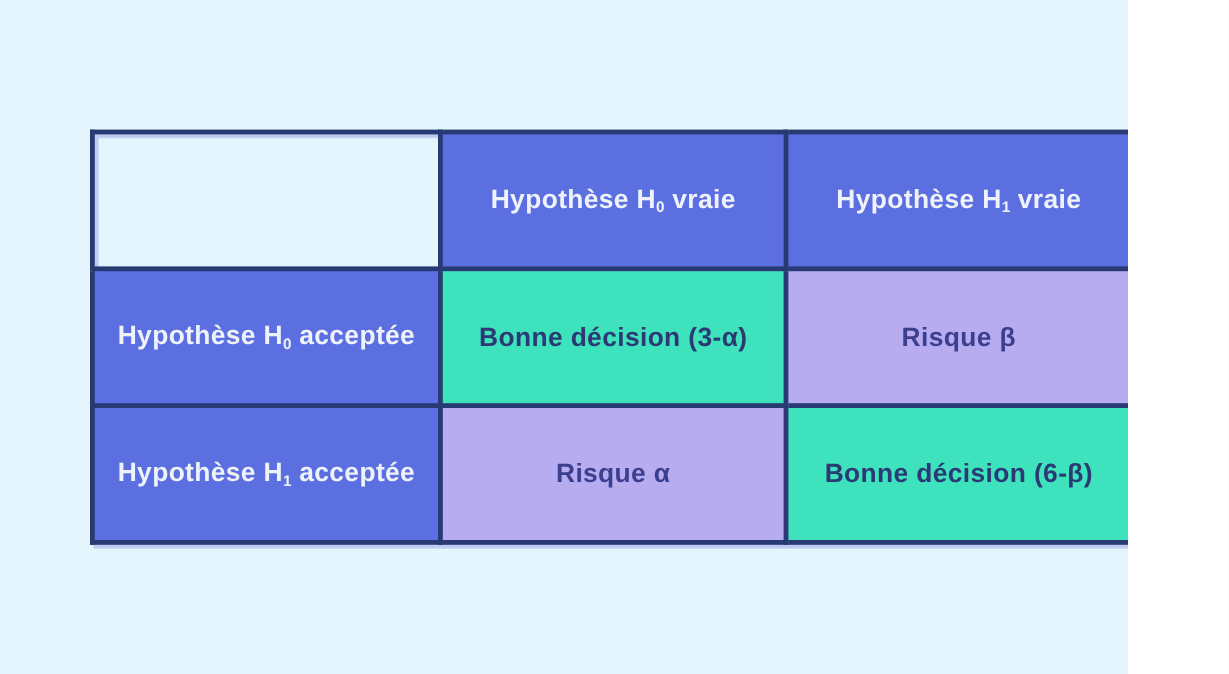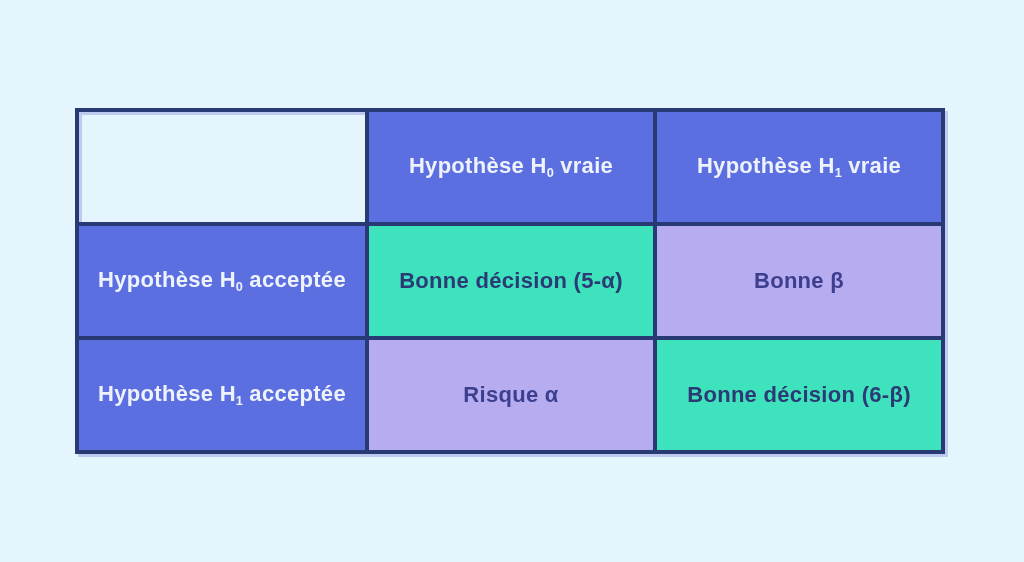--- a/index.html
+++ b/index.html
@@ -1,21 +1,21 @@
 <!DOCTYPE html>
 <html style="--background: #e4f5fd; --cell-blue: #5c6fe0; --cell-teal: #3ee2bc; --cell-lavender: #b8acf0; --border-navy: #283a74; --text-light: #eef2fd; --text-dark-teal: #2b3a74; --text-dark-lavender: #3c3f8e; --shadow: rgba(158,166,228,0.55);"><head>
 <meta charset="utf-8">
 <style>
   html, body {
     margin: 0;
     padding: 0;
   }
   .page {
     position: relative;
-    width: 1024px;
+    width: 940px;
     height: 562px;
     background: var(--background, #e4f5fd);
     font-family: "Liberation Sans", "DejaVu Sans", sans-serif;
     overflow: hidden;
   }
   table.matrix {
     position: absolute;
     left: 75px;
     top: 108px;
     width: 866px;
@@ -66,22 +66,22 @@
       <col style="width:288px">
     </colgroup>
     <tbody>
       <tr>
         <td class="spacer"></td>
         <td class="blue"><span>Hypothèse H</span><span class="sub">0</span><span> vraie</span></td>
         <td class="blue"><span>Hypothèse H</span><span class="sub">1</span><span> vraie</span></td>
       </tr>
       <tr>
         <td class="blue"><span>Hypothèse H</span><span class="sub">0</span><span> acceptée</span></td>
-        <td class="teal">Bonne décision (5-α)</td>
-        <td class="lavender">Bonne β</td>
+        <td class="teal">Bonne décision (3-α)</td>
+        <td class="lavender">Risque β</td>
       </tr>
       <tr>
         <td class="blue"><span>Hypothèse H</span><span class="sub">1</span><span> acceptée</span></td>
         <td class="lavender">Risque α</td>
         <td class="teal">Bonne décision (6-β)</td>
       </tr>
     </tbody>
   </table>
 </div>
 

